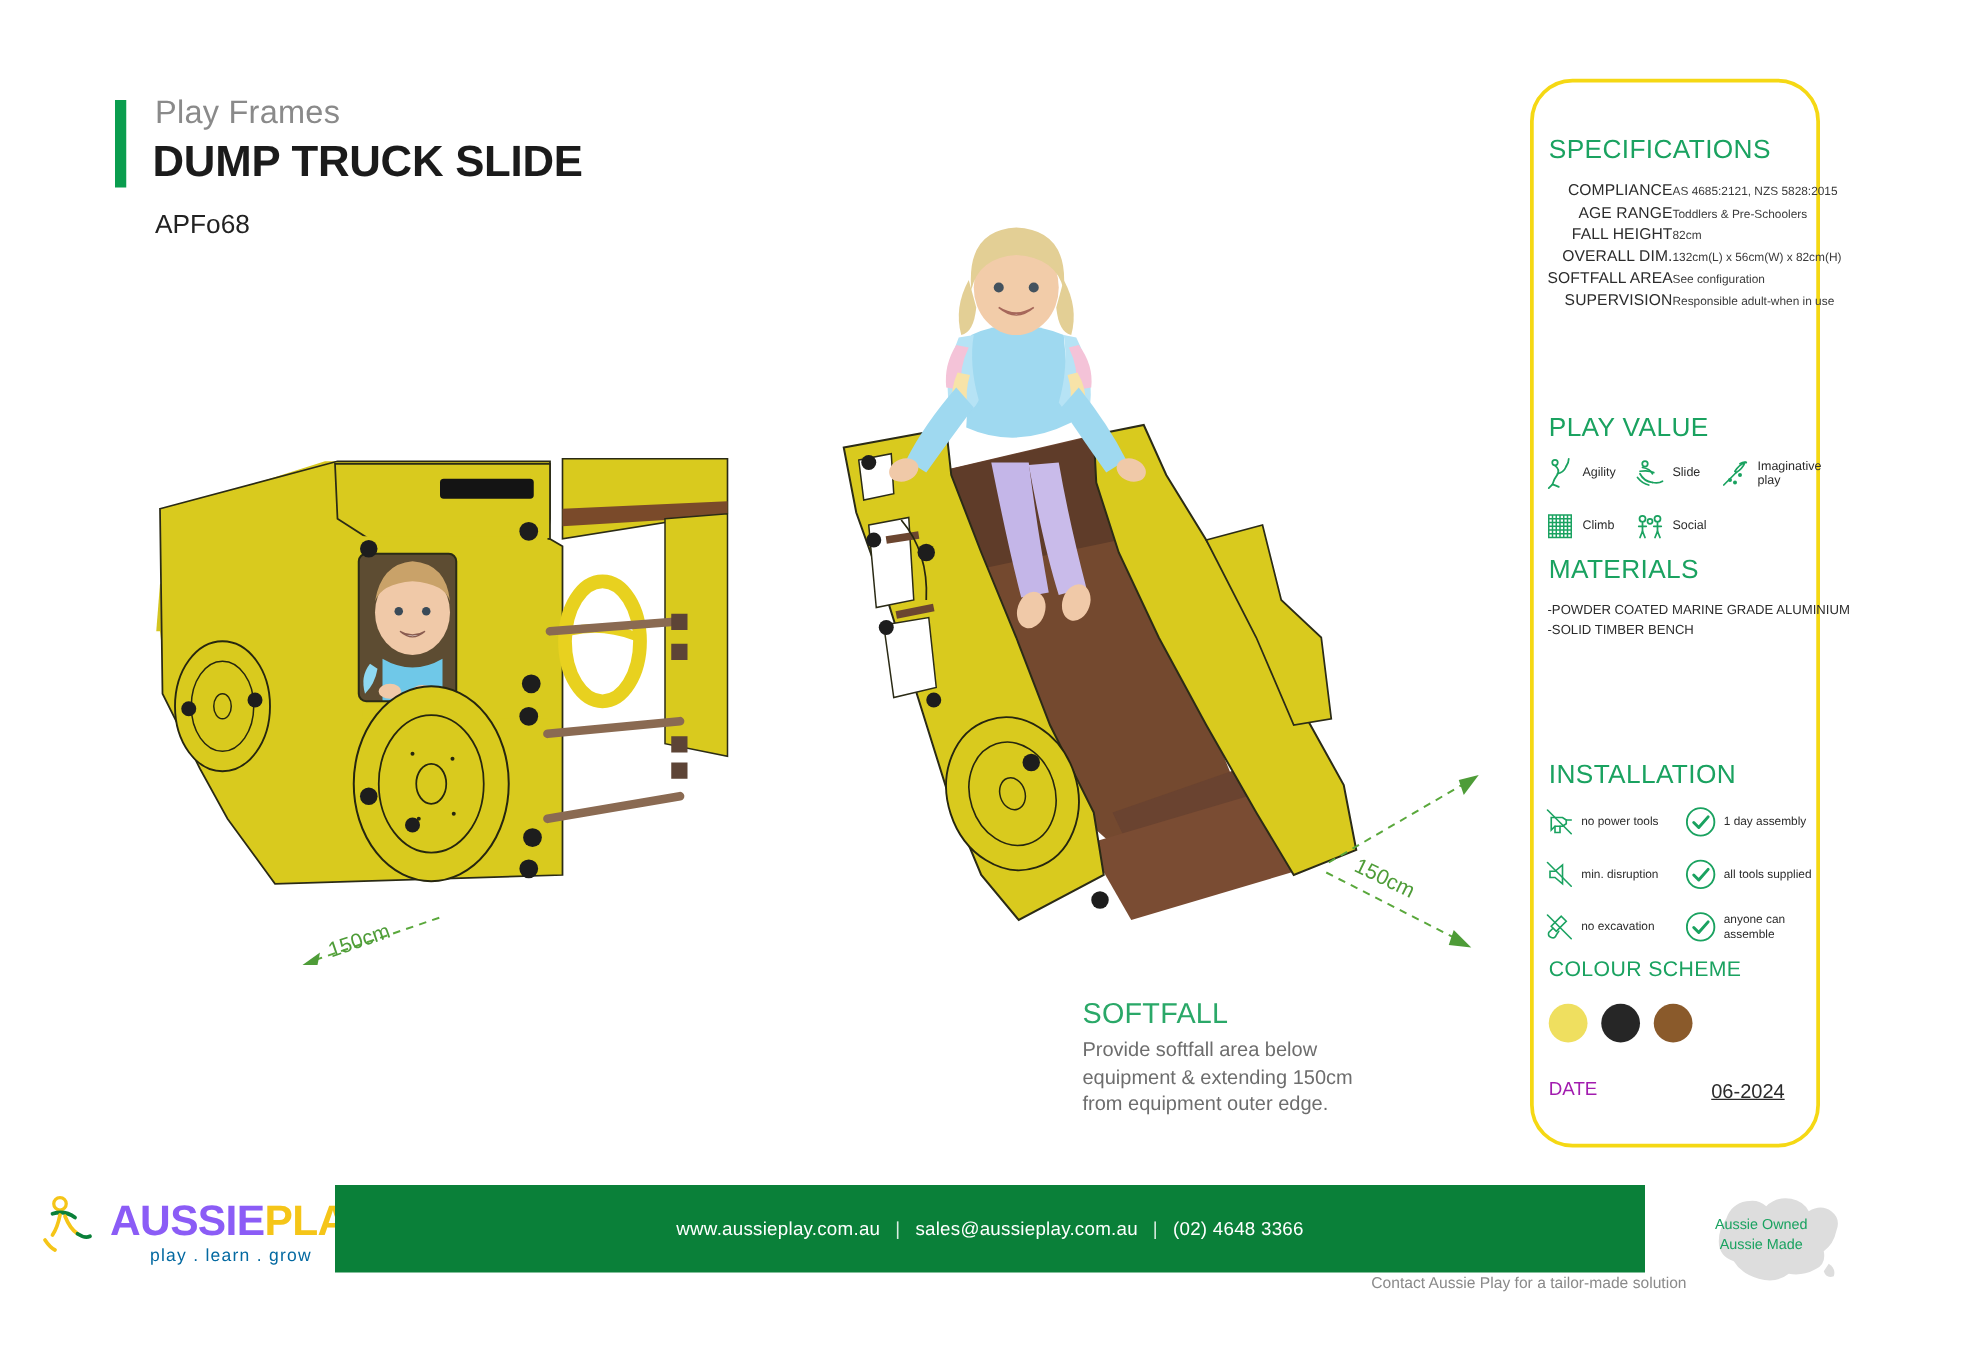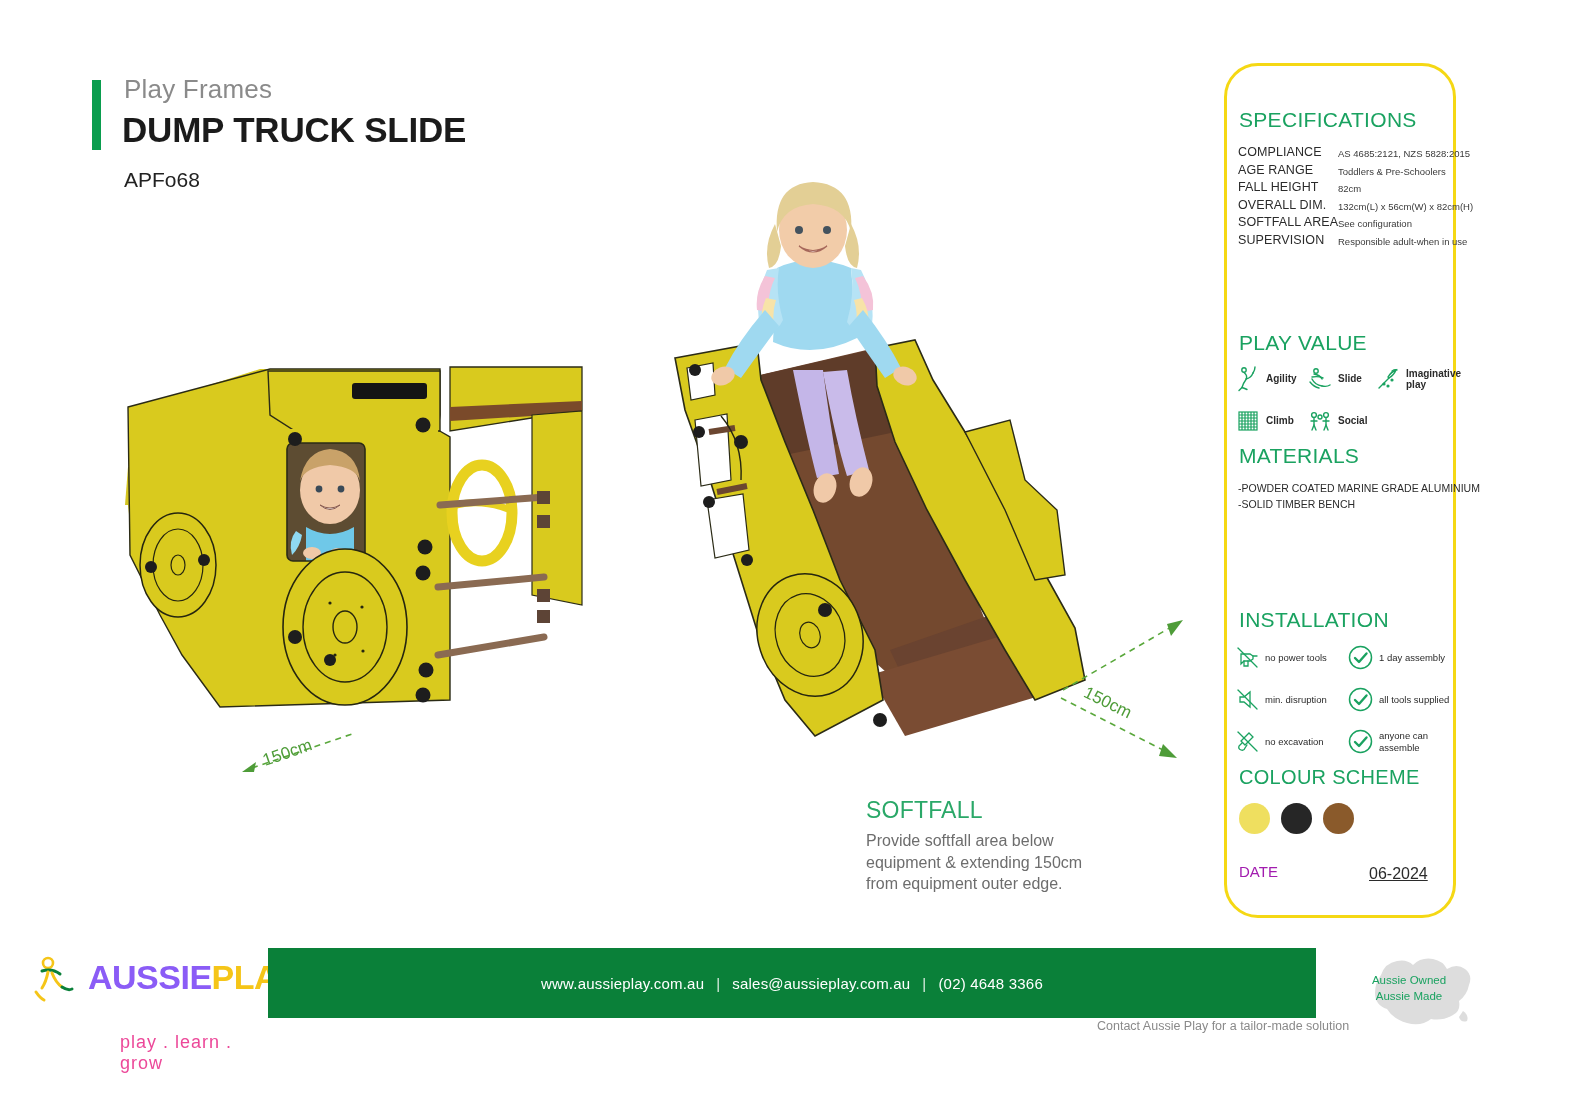--- a/index.html
+++ b/index.html
@@ -64,39 +64,39 @@
     box-sizing: border-box;
   }
   .panel-h {
     position: absolute; color: #1aa260; font-weight: 400;
     letter-spacing: .3px; white-space: nowrap;
   }
   #h-spec   { left: 12px; top: 42px; font-size: 21px; }
   #h-play   { left: 12px; top: 265px; font-size: 21px; }
   #h-mat    { left: 12px; top: 378px; font-size: 21px; }
   #h-inst   { left: 12px; top: 542px; font-size: 21px; }
-  #h-colour { left: 12px; top: 700px; font-size: 20px; }
+  #h-colour { left: 12px; top: 700px; font-size: 17px; }
 
   
   #spec-table {
     position: absolute; left: 11px; top: 79px;
     font-size: 0;
   }
   .spec-row { display: block; height: 17.5px; white-space: nowrap; }
   .spec-key {
     display: inline-block; width: 100px; vertical-align: top;
-    font-size: 12.5px; color: #2b2b2b; letter-spacing: .1px;
+    font-size: 12.5px; color: #2b2b2b; letter-spacing: .1px; text-align: right;
   }
   .spec-val {
     display: inline-block; vertical-align: top;
     font-size: 9.5px; color: #3a3a3a; padding-top: 3px;
   }
 
   
-  #play-grid { position: absolute; left: 8px; top: 300px; width: 222px; font-weight: bold; }
+  #play-grid { position: absolute; left: 8px; top: 300px; width: 222px; }
   .pv-row { display: flex; align-items: flex-start; margin-bottom: 16px; }
   .pv-item { display: flex; align-items: center; }
   .pv-icon { width: 26px; height: 26px; flex: 0 0 26px; }
   .pv-label {
     font-size: 10px; color: #2b2b2b; margin-left: 5px; line-height: 1.15;
   }
 
   
   #materials { position: absolute; left: 11px; top: 414px; width: 218px; }
   .mat-line { font-size: 10.5px; color: #2b2b2b; line-height: 1.55; white-space: nowrap; }
@@ -128,21 +128,21 @@
     color: #ffffff; font-size: 15px; letter-spacing: .2px;
   }
   .contact-sep { margin: 0 12px; opacity: .85; }
 
   #logo { position: absolute; left: 28px; top: 952px; width: 235px; height: 66px; }
   #logo-word { position: absolute; left: 60px; top: 6px; font-size: 34px; font-weight: 700; letter-spacing: -0.5px; }
   .logo-aussie { color: #8b5cf6; }
   .logo-play { color: #f5c518; }
   #logo-tag {
     position: absolute; left: 92px; top: 44px;
-    font-size: 18px; color: #ec4899; letter-spacing: 1px; margin-top: 36px;
+    font-size: 14px; color: #0369a1; letter-spacing: 1px;
   }
 
   #owned-badge { position: absolute; left: 1345px; top: 945px; width: 160px; height: 85px; }
   #owned-text {
     position: absolute; left: 12px; top: 28px; width: 104px;
     text-align: center; color: #1aa260; font-size: 11.5px; line-height: 1.35;
   }
   #tailor {
     position: absolute; left: 1097px; top: 1019px;
     font-size: 12.5px; color: #8a8a8a; white-space: nowrap;

